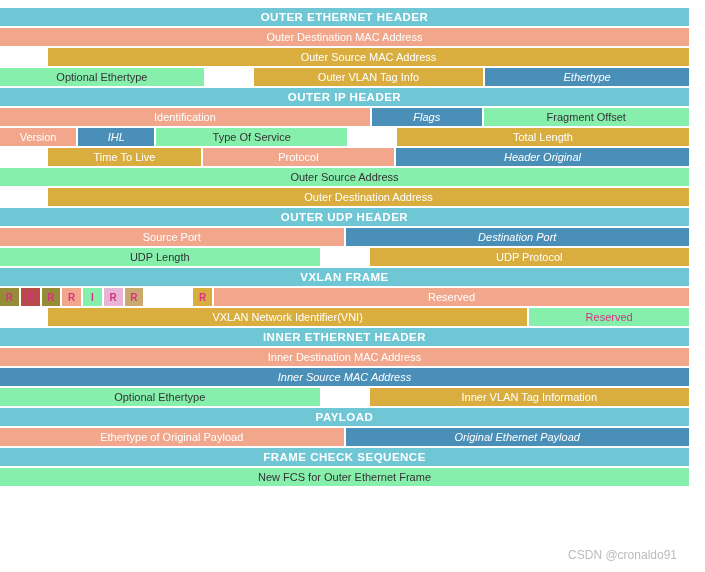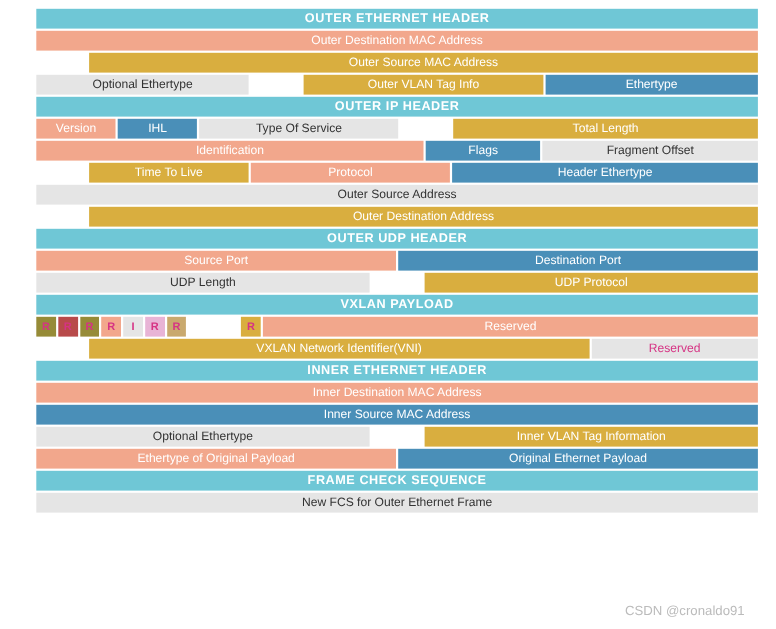--- a/index.html
+++ b/index.html
@@ -1,25 +1,25 @@
 <!DOCTYPE html>
 <html><head>
 <meta charset="utf-8">
 <style>
   * { box-sizing: border-box; margin: 0; padding: 0; }
   body { font-family: Arial, Helvetica, sans-serif; background: #fff; width: 705px; }
-  .diagram { padding: 8px 16px 4px 33px; }
+  .diagram { padding: 8px 16px 4px 0; }
   .row { display: flex; width: 100%; height: 18px; margin-bottom: 2px; }
   .cell { display: flex; align-items: center; justify-content: center; font-size: 11px; height: 100%; overflow: hidden; white-space: nowrap; }
   .gap { background: transparent; width: 2px; flex: 0 0 2px; }
   .teal  { background: #6FC7D6; color: #fff; }
-  .blue  { background: #4A8FB8; color: #fff; }
+  .blue  { background: #4A8FB8; color: #fff; font-style: italic; }
   .salmon{ background: #F2A78C; color: #fff; text-align: right; }
   .gold  { background: #D9AE3F; color: #fff; margin-left: 48px; }
-  .white { background: #e5e5e5; color: #333; }
+  .white { background: #86efac; color: #333; }
   .olive { background: #968B37; color: #fff; }
   .red   { background: #B84A4A; color: #fff; }
   .tan   { background: #C9A96E; color: #fff; }
   .pink  { background: #E8B4D6; color: #D63384; }
   .flag  { color: #D63384; font-size: 10px; font-weight: bold; }
   .red-text { color: #D63384; }
   .header { font-weight: bold; font-size: 11.5px; letter-spacing: .5px; }
   .watermark { position: absolute; right: 28px; top: 548px; color: #bbb; font-size: 12px; font-family: Arial; }
 </style>
 </head>
@@ -41,41 +41,41 @@
       <div class="gap"></div>
   <div class="cell gold" style="flex:36">Outer VLAN Tag Info</div>
       <div class="gap"></div>
   <div class="cell blue" style="flex:32">Ethertype</div>
 </div>
 
 <div class="row">
       <div class="cell teal header" style="flex:1">OUTER IP HEADER</div>
     </div>
 <div class="row">
+  <div class="cell salmon" style="flex:54">Identification</div>
+      <div class="gap"></div>
+  <div class="cell blue" style="flex:16">Flags</div>
+      <div class="gap"></div>
+  <div class="cell white" style="flex:30">Fragment Offset</div>
+</div>
+<div class="row">
   <div class="cell salmon" style="flex:12">Version</div>
       <div class="gap"></div>
   <div class="cell blue" style="flex:12">IHL</div>
       <div class="gap"></div>
   <div class="cell white" style="flex:30">Type Of Service</div>
       <div class="gap"></div>
   <div class="cell gold" style="flex:46">Total Length</div>
 </div>
 <div class="row">
-  <div class="cell salmon" style="flex:54">Identification</div>
-      <div class="gap"></div>
-  <div class="cell blue" style="flex:16">Flags</div>
-      <div class="gap"></div>
-  <div class="cell white" style="flex:30">Fragment Offset</div>
-</div>
-<div class="row">
   <div class="cell gold" style="flex:24">Time To Live</div>
       <div class="gap"></div>
   <div class="cell salmon" style="flex:30">Protocol</div>
       <div class="gap"></div>
-  <div class="cell blue" style="flex:46">Header Ethertype</div>
+  <div class="cell blue" style="flex:46">Header Original</div>
 </div>
 <div class="row">
       <div class="cell white" style="flex:1">Outer Source Address</div>
     </div>
 <div class="row">
       <div class="cell gold" style="flex:1">Outer Destination Address</div>
     </div>
 
 <div class="row">
       <div class="cell teal header" style="flex:1">OUTER UDP HEADER</div>
@@ -85,21 +85,21 @@
       <div class="gap"></div>
   <div class="cell blue" style="flex:1">Destination Port</div>
 </div>
 <div class="row">
   <div class="cell white" style="flex:1">UDP Length</div>
       <div class="gap"></div>
   <div class="cell gold" style="flex:1">UDP Protocol</div>
 </div>
 
 <div class="row">
-      <div class="cell teal header" style="flex:1">VXLAN PAYLOAD</div>
+      <div class="cell teal header" style="flex:1">VXLAN FRAME</div>
     </div>
 <div class="row">
   <div class="cell olive flag" style="flex:3">R</div>
       <div class="gap"></div>
   <div class="cell red flag" style="flex:3">R</div>
       <div class="gap"></div>
   <div class="cell olive flag" style="flex:3">R</div>
       <div class="gap"></div>
   <div class="cell salmon flag" style="flex:3">R</div>
       <div class="gap"></div>
@@ -128,20 +128,23 @@
 <div class="row">
       <div class="cell blue" style="flex:1">Inner Source MAC Address</div>
     </div>
 <div class="row">
   <div class="cell white" style="flex:1">Optional Ethertype</div>
       <div class="gap"></div>
   <div class="cell gold" style="flex:1">Inner VLAN Tag Information</div>
 </div>
 
 <div class="row">
+      <div class="cell teal header" style="flex:1">PAYLOAD</div>
+    </div>
+<div class="row">
   <div class="cell salmon" style="flex:1">Ethertype of Original Payload</div>
       <div class="gap"></div>
   <div class="cell blue" style="flex:1">Original Ethernet Payload</div>
 </div>
 
 <div class="row">
       <div class="cell teal header" style="flex:1">FRAME CHECK SEQUENCE</div>
     </div>
 <div class="row">
       <div class="cell white" style="flex:1">New FCS for Outer Ethernet Frame</div>

